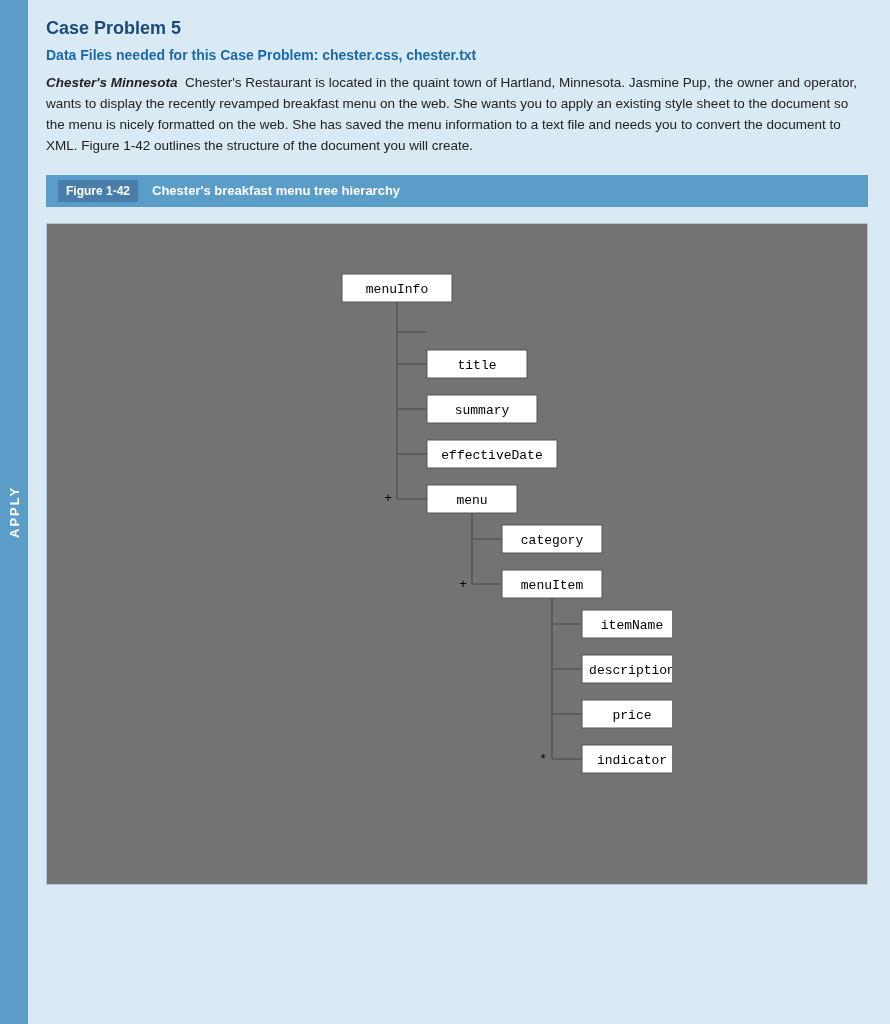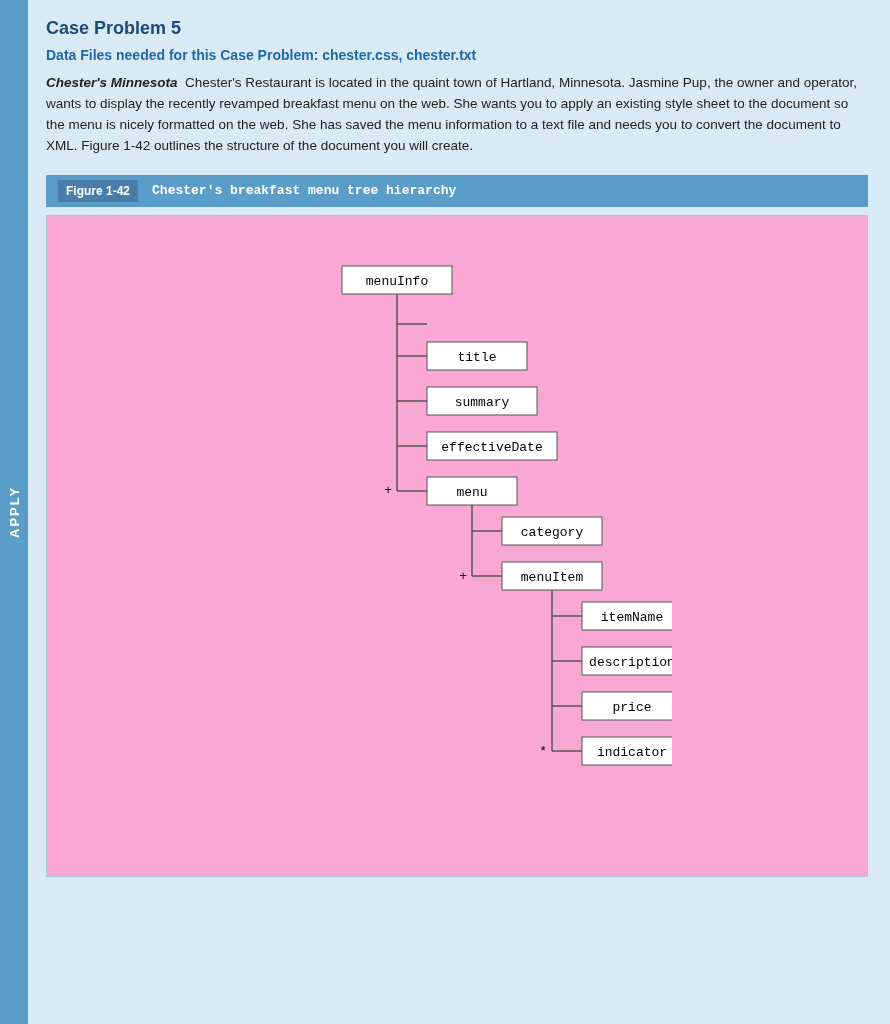--- a/index.html
+++ b/index.html
@@ -62,36 +62,35 @@
 
     .figure-header {
       background-color: #5b9dc9;
       color: white;
       font-weight: bold;
       font-size: 13px;
       padding: 5px 12px;
       display: flex;
       align-items: center;
       gap: 14px;
-      margin-bottom: 8px;
+      margin-bottom: 16px;
     }
 
     .figure-label {
       background-color: #4a7eaa;
       padding: 4px 8px;
       font-size: 12px;
     }
 
     .figure-title-text {
       font-size: 13px;
-      font-family: Liberation Mono, monospace;
     }
 
     .figure-box {
-      background-color: #f9a8d4;
+      background-color: #737373;
       border: 1px solid #aac8dc;
       padding: 20px 16px 20px 16px;
       margin-bottom: 18px;
       min-height: 620px;
     }
 
     .tree-container {
       display: flex;
       justify-content: center;
       padding: 10px 0;

